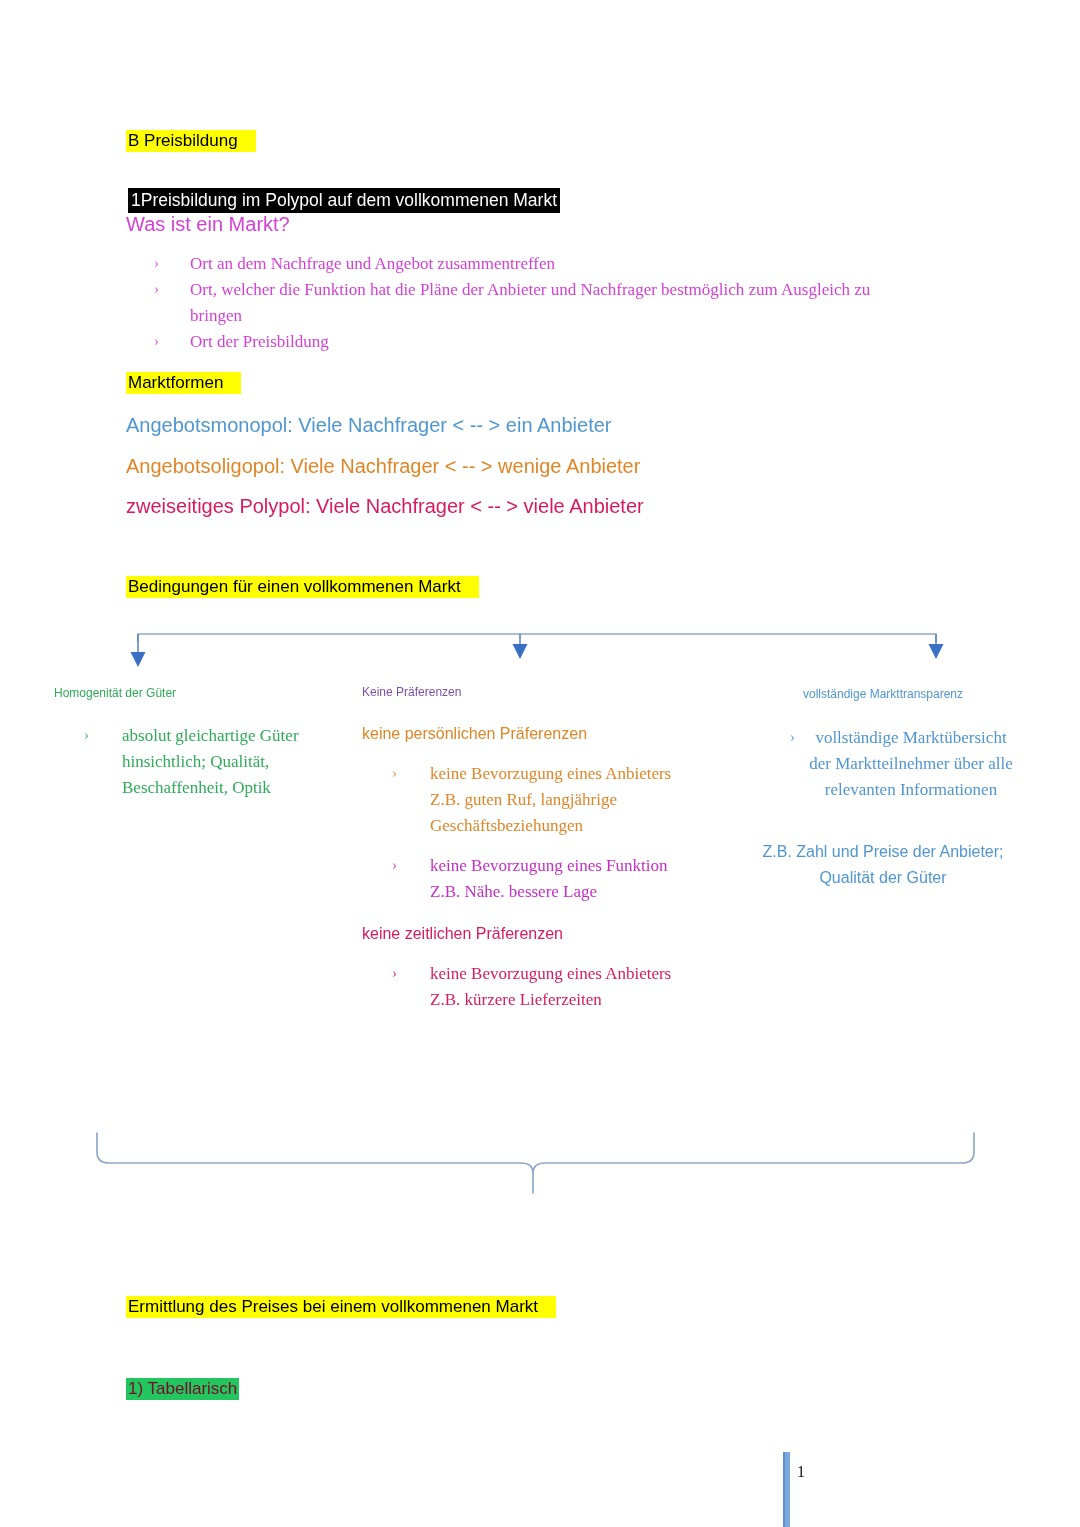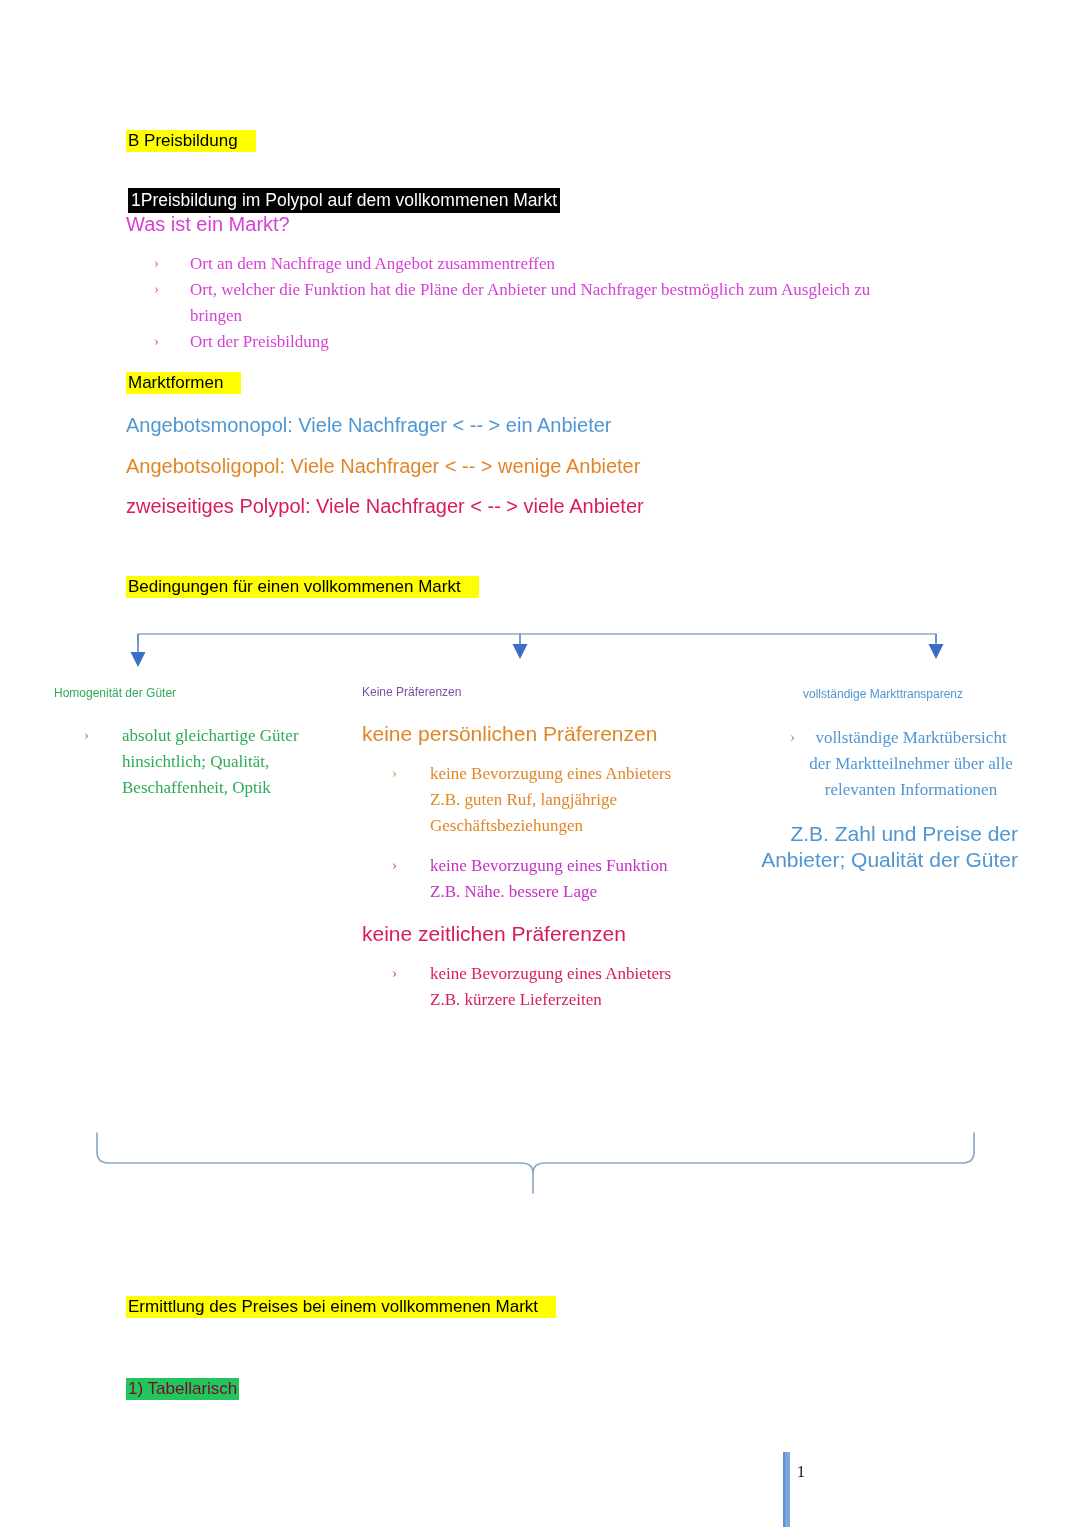--- a/index.html
+++ b/index.html
@@ -98,21 +98,21 @@
   ul.bl.col > li::before {
     left: 30px;
   }
 
   
   .col-head {
     font-size: 12px;
     line-height: 26px;
   }
   .col-sub {
-    font-size: 21px;
+    font-size: 16px;
     line-height: 26px;
   }
 
   
   .col-right, .col-right ul.bl > li {
     text-align: center;
   }
   .col-right ul.bl > li {
     padding-left: 56px;
   }
@@ -211,21 +211,21 @@
     <ul class="bl col t-crimson" style="margin-top:14px; width:320px;">
       <li>keine Bevorzugung eines Anbieters Z.B. kürzere Lieferzeiten</li>
     </ul>
   </div>
 
   <div class="abs col-right" style="left:748px; top:681px; width:270px;">
     <div class="col-head t-blue">vollständige Markttransparenz</div>
     <ul class="bl t-blue" style="margin-top:18px; width:270px;">
       <li>vollständige Marktübersicht der Marktteilnehmer über alle relevanten Informationen</li>
     </ul>
-    <div class="col-sub t-blue" style="margin-top:18px;text-align:right;">Z.B. Zahl und Preise der Anbieter; Qualität der Güter</div>
+    <div class="col-sub t-blue" style="margin-top:36px;">Z.B. Zahl und Preise der Anbieter; Qualität der Güter</div>
   </div>
 
   <svg class="diagram" style="left:0px; top:1125px; width:1080px; height:75px;" viewBox="0 0 1080 75">
     <path d="M97,8 L97,27 Q97,38 109,38 L521,38 Q533,38 533,48 L533,68
              M533,48 Q533,38 545,38 L962,38 Q974,38 974,27 L974,8" fill="none" stroke="#8fa9c9" stroke-width="1.7" stroke-linecap="round"></path>
   </svg>
 
 
   <div class="abs" style="left:126px; top:1295px;">
     <span class="hl-yellow">Ermittlung des Preises bei einem vollkommenen Markt</span>

